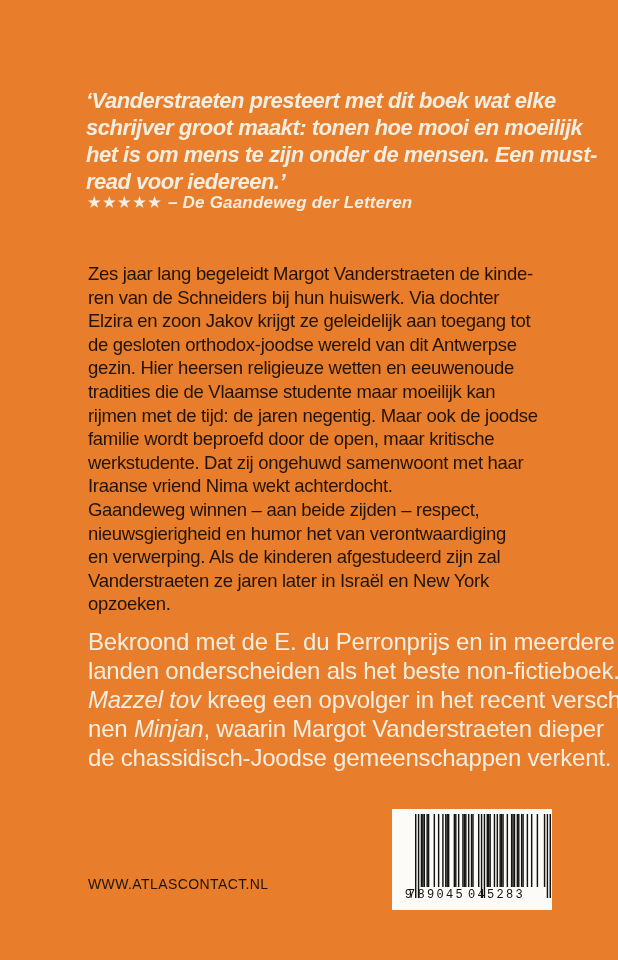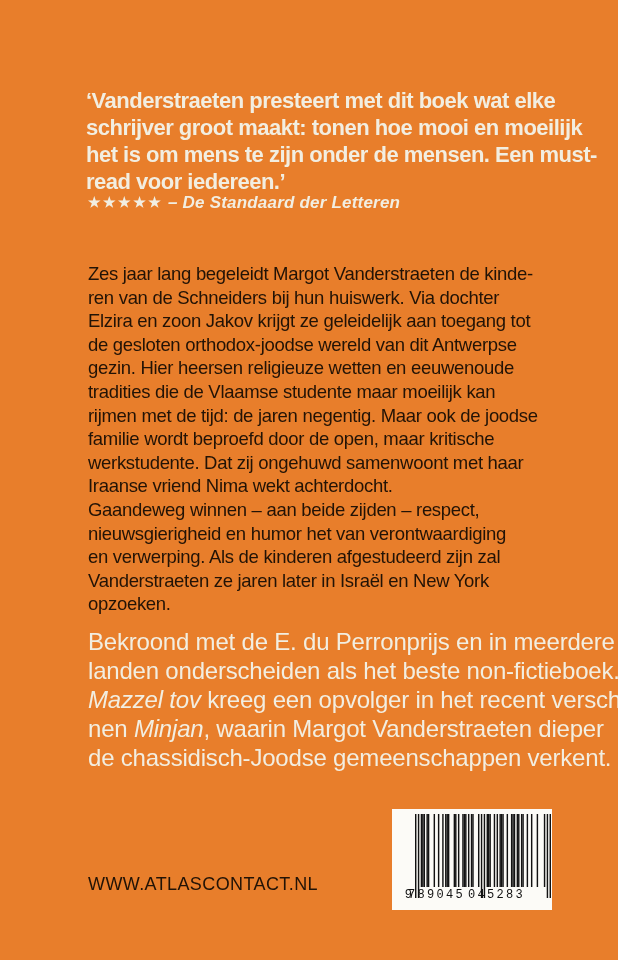--- a/index.html
+++ b/index.html
@@ -16,20 +16,21 @@
     background:var(--orange);
     overflow:hidden;
     font-family:"Liberation Sans", sans-serif;
   }
   .quote-text{
     position:absolute;left:86px;top:87px;width:500px;
     color:var(--cream);
     font-size:22px;line-height:27px;font-weight:700;
     letter-spacing:-0.5px;
     white-space:pre;
+    font-style:italic;
   }
   .attribution{
     position:absolute;left:88px;top:192px;width:480px;
     color:var(--cream);
     font-weight:700;font-style:italic;
     font-size:17px;line-height:22px;
   }
   .stars{
     font-style:normal;
     font-size:14px;
@@ -48,21 +49,21 @@
     position:absolute;left:88px;top:627px;width:510px;
     color:var(--cream);
     font-size:24px;line-height:29px;
     letter-spacing:-0.2px;
     white-space:pre;
   }
   .promo .italic{font-style:italic;}
   .websites{
     position:absolute;left:88px;top:872px;width:340px;
     color:var(--dark);
-    font-size:18px;line-height:25.5px;
+    font-size:14px;line-height:25.5px;
     letter-spacing:0.4px;
   }
   .barcode-box{
     position:absolute;left:392px;top:809px;width:160px;height:101px;
     background:var(--barcode-bg);
   }
   .barcode-box svg{position:absolute;left:23px;top:5px;}
   .bd{
     position:absolute;
     font-family:"Liberation Mono", monospace;
@@ -79,21 +80,21 @@
 
 <div class="cover">
 
   <div class="quote-text">‘Vanderstraeten presteert met dit boek wat elke
 schrijver groot maakt: tonen hoe mooi en moeilijk
 het is om mens te zijn onder de mensen. Een must-
 read voor iedereen.’</div>
 
   <div class="attribution">
     <span class="stars">★★★★★</span>
-    <span class="attr-src">– De Standaard der Letteren</span>
+    <span class="attr-src">– De Gaandeweg der Letteren</span>
   </div>
 
   <div class="synopsis">Zes jaar lang begeleidt Margot Vanderstraeten de kinde-
 ren van de Schneiders bij hun huiswerk. Via dochter
 Elzira en zoon Jakov krijgt ze geleidelijk aan toegang tot
 de gesloten orthodox-joodse wereld van dit Antwerpse
 gezin. Hier heersen religieuze wetten en eeuwenoude
 tradities die de Vlaamse studente maar moeilijk kan
 rijmen met de tijd: de jaren negentig. Maar ook de joodse
 familie wordt beproefd door de open, maar kritische

